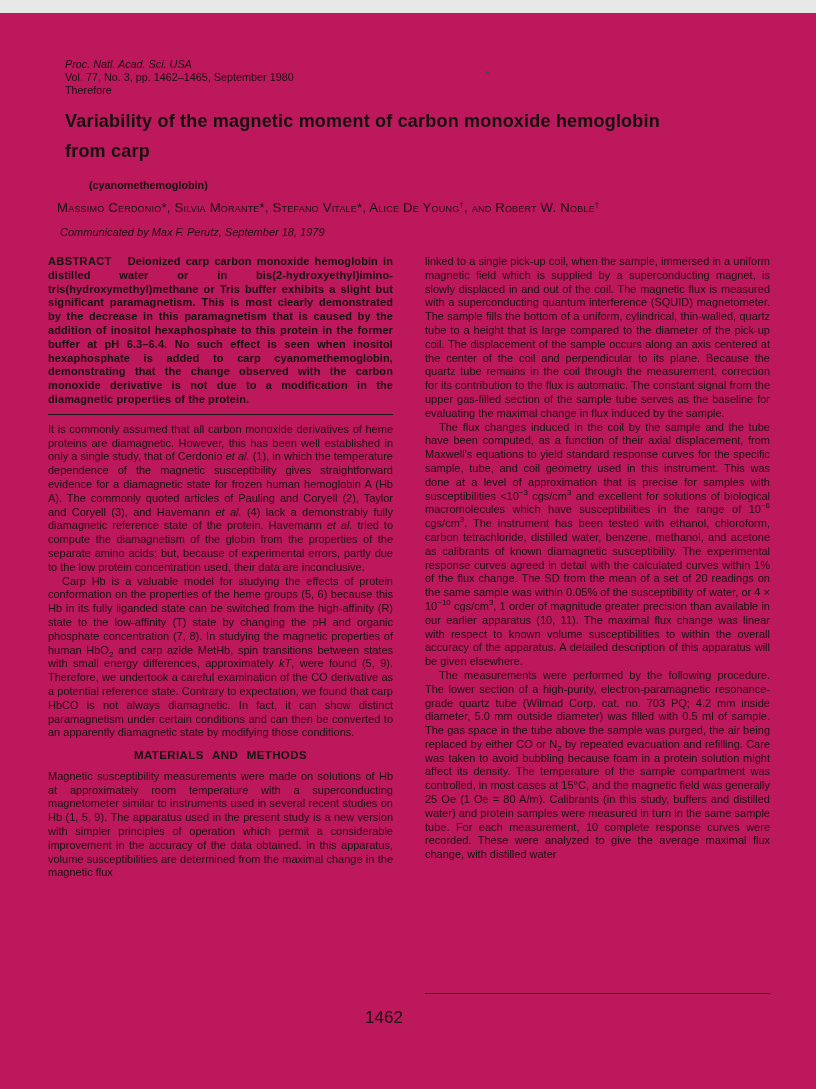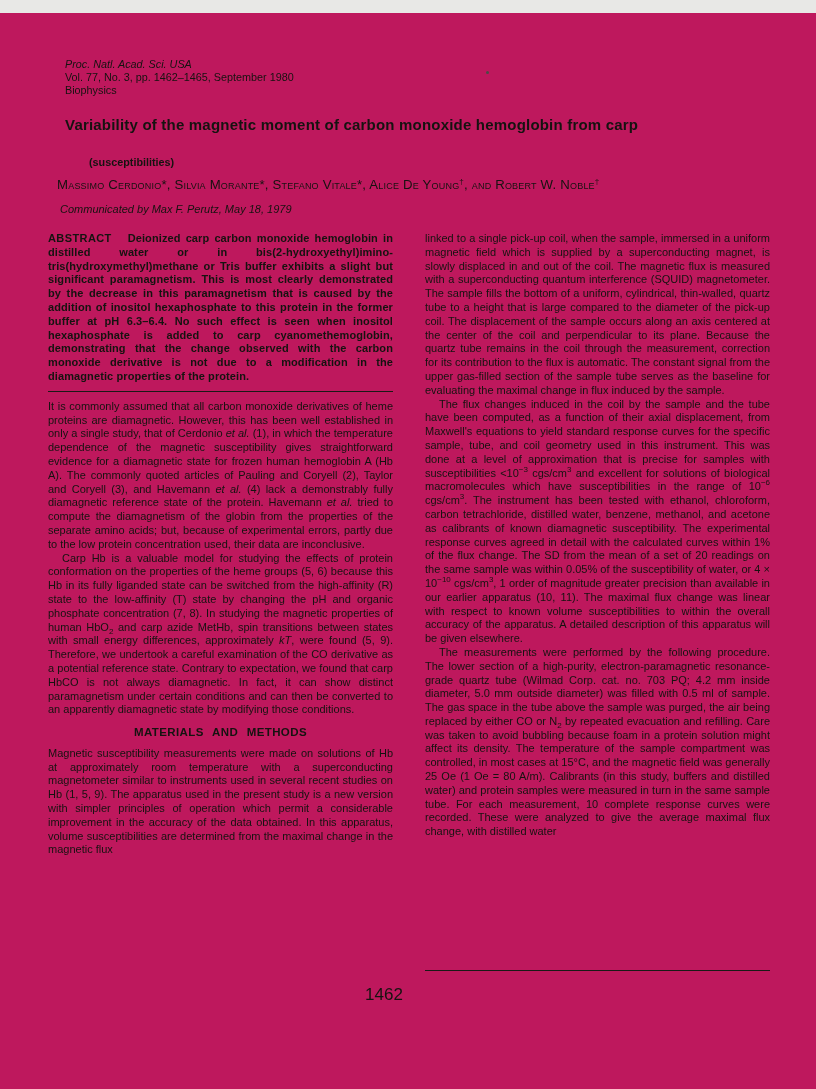--- a/index.html
+++ b/index.html
@@ -12,21 +12,21 @@
     font-family:Liberation Sans, sans-serif;
     box-sizing:border-box;
     padding:45px 46px 0 48px;
     overflow:hidden;
   }
   
   .masthead{margin-left:0;}
   .journal-info{font-size:10.8px;line-height:13px;margin-left:17px;}
   .journal-name{font-style:italic;}
   .article-title{
-    font-size:15px;line-height:37px;font-weight:bold;
+    font-size:18px;line-height:30px;font-weight:bold;
     margin:9px 0 0 17px;max-width:600px;letter-spacing:.2px;
   }
   .article-subtitle{font-size:10.8px;font-weight:bold;margin:13px 0 0 41px;}
   .authors{
     font-variant-caps:small-caps;
     font-size:13.2px;line-height:17px;
     margin:8px 0 0 9px;max-width:545px;letter-spacing:.2px;
   }
   .authors sup{font-size:8px;}
   .affiliation{font-size:9.6px;line-height:11.5px;margin:5px 0 0 9px;max-width:690px;}
@@ -76,27 +76,27 @@
 </head>
 <body>
 
 <div class="page">
   <span class="speck"></span>
 
   <header class="masthead">
     <div class="journal-info">
       <div class="journal-name">Proc. Natl. Acad. Sci. USA</div>
       <div>Vol. 77, No. 3, pp. 1462–1465, September 1980</div>
-      <div>Biophysics</div>
+      <div>Therefore</div>
     </div>
 
     <h1 class="article-title">Variability of the magnetic moment of carbon monoxide hemoglobin from carp</h1>
-    <div class="article-subtitle">(susceptibilities)</div>
+    <div class="article-subtitle">(cyanomethemoglobin)</div>
     <div class="authors">Massimo Cerdonio*, Silvia Morante*, Stefano Vitale*, Alice De Young<sup>†</sup>, and Robert W. Noble<sup>†</sup></div>
-    <div class="communicated">Communicated by Max F. Perutz, May 18, 1979</div>
+    <div class="communicated">Communicated by Max F. Perutz, September 18, 1979</div>
   </header>
 
   <main class="columns">
 
     <section class="col">
       <p class="abstract"><span class="abstract-label">ABSTRACT</span><span>Deionized carp carbon monoxide hemoglobin in distilled water or in bis(2-hydroxyethyl)imino-tris(hydroxymethyl)methane or Tris buffer exhibits a slight but significant paramagnetism. This is most clearly demonstrated by the decrease in this paramagnetism that is caused by the addition of inositol hexaphosphate to this protein in the former buffer at pH 6.3–6.4. No such effect is seen when inositol hexaphosphate is added to carp cyanomethemoglobin, demonstrating that the change observed with the carbon monoxide derivative is not due to a modification in the diamagnetic properties of the protein.</span></p>
 
       <hr class="rule">
 
       <p>It is commonly assumed that all carbon monoxide derivatives of heme proteins are diamagnetic. However, this has been well established in only a single study, that of Cerdonio <i>et al.</i> (1), in which the temperature dependence of the magnetic susceptibility gives straightforward evidence for a diamagnetic state for frozen human hemoglobin A (Hb A). The commonly quoted articles of Pauling and Coryell (2), Taylor and Coryell (3), and Havemann <i>et al.</i> (4) lack a demonstrably fully diamagnetic reference state of the protein. Havemann <i>et al.</i> tried to compute the diamagnetism of the globin from the properties of the separate amino acids; but, because of experimental errors, partly due to the low protein concentration used, their data are inconclusive.</p>

